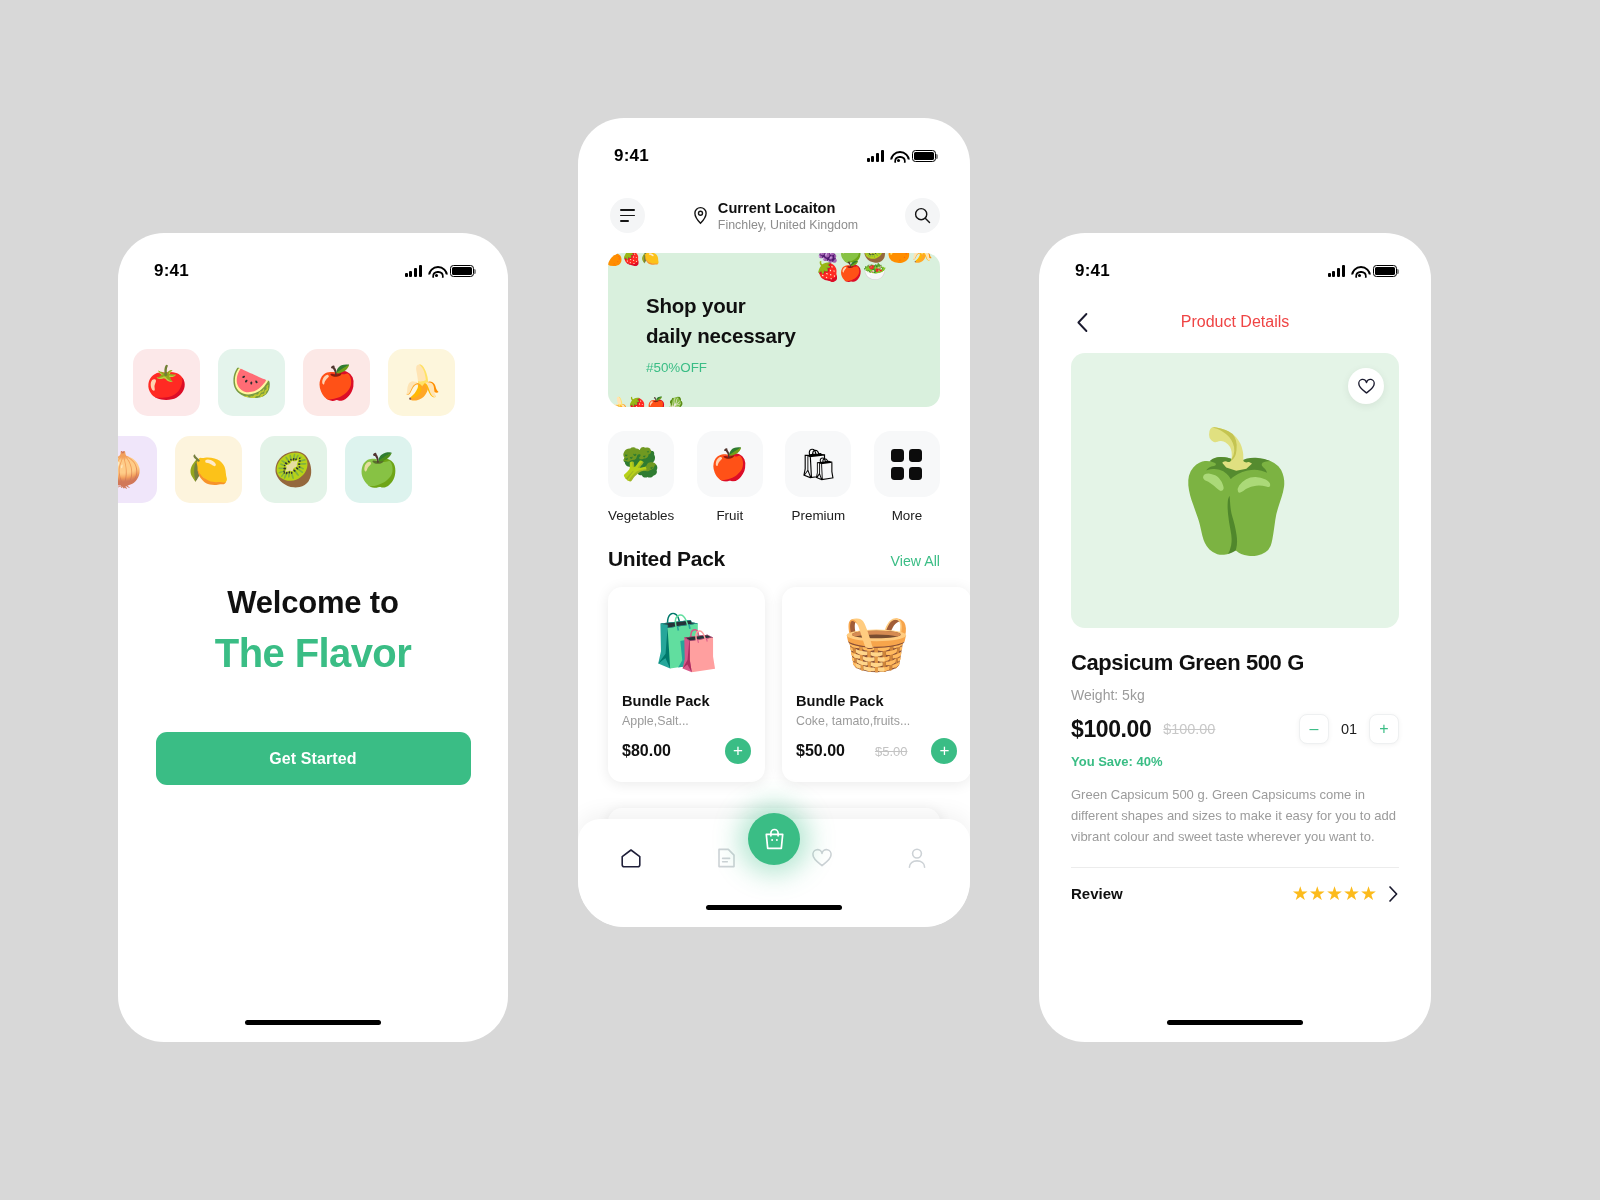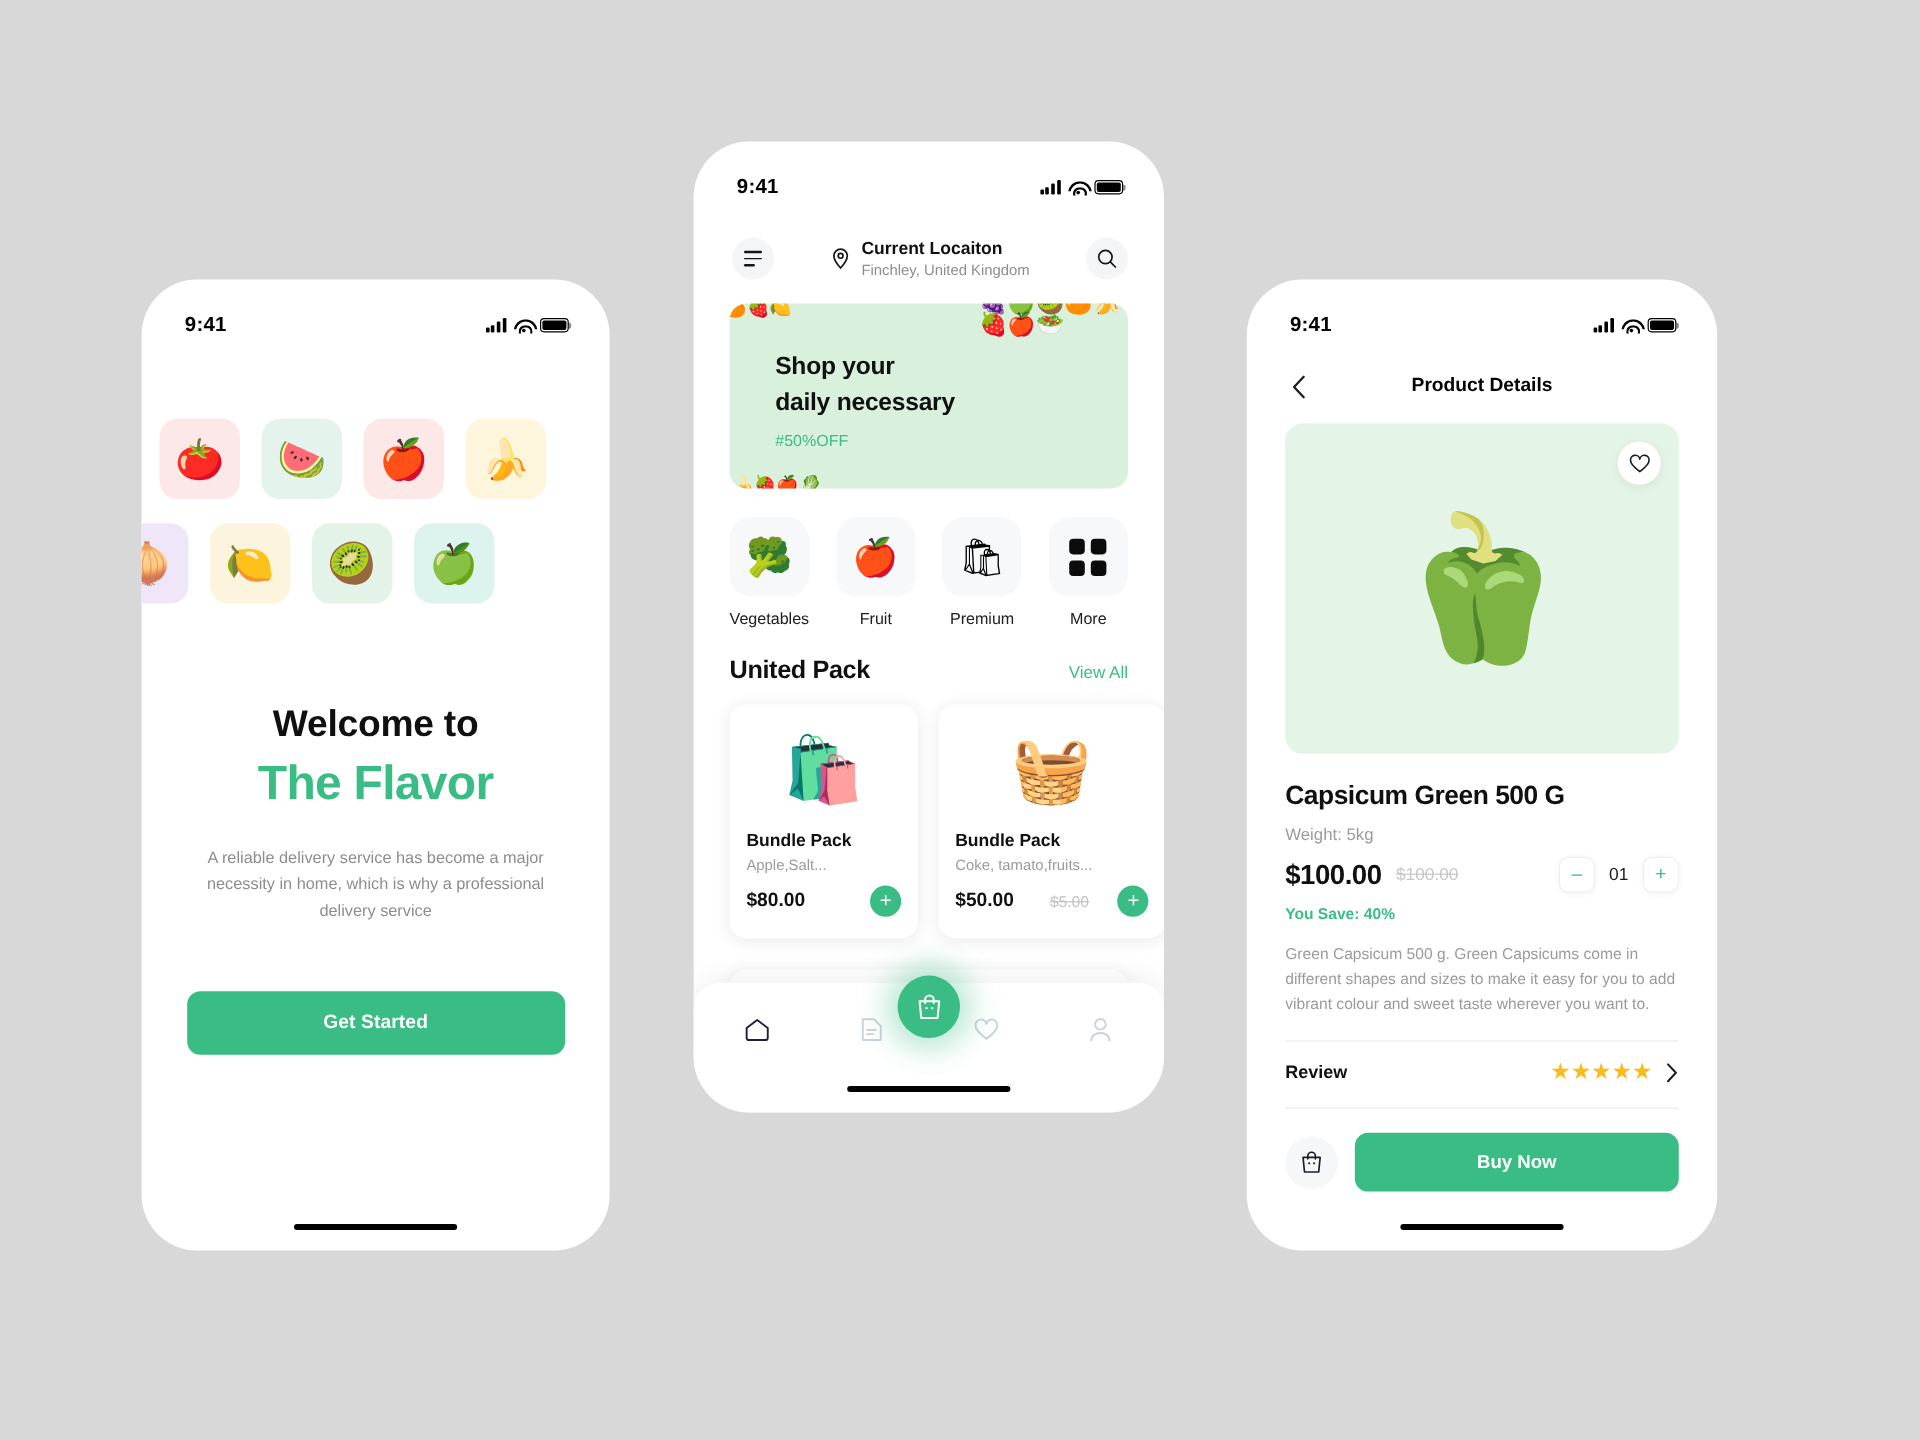--- a/index.html
+++ b/index.html
@@ -206,21 +206,21 @@
   
   .p3-head {
     display: flex; align-items: center; padding: 26px 32px 0 32px; position: relative;
   }
   .back-btn {
     background: none; border: none; cursor: pointer; padding: 0;
     width: 22px; height: 22px; display: flex; align-items: center; justify-content: center;
   }
   .p3-title {
     position: absolute; left: 0; right: 0; text-align: center;
-    font-size: 16px; font-weight: bold; color: #000000; pointer-events: none;
+    font-size: 16px; font-weight: normal; color: #ef4444; pointer-events: none;
   }
   .prod-img {
     position: relative; margin: 20px 32px 0 32px;
     height: 275px; background: #e4f4e7; border-radius: 14px;
     display: flex; align-items: center; justify-content: center;
     font-size: 118px; line-height: 1;
   }
   .fav-btn {
     position: absolute; right: 15px; top: 15px;
     width: 36px; height: 36px; border-radius: 50%;
@@ -320,21 +320,20 @@
           </div>
         <div class="tile" style="background:#ddf3ee">
             <span>🍏</span>
           </div>
       </div>
     </div>
 
     <div class="hero">
       <div class="hero-welcome">Welcome to</div>
       <div class="hero-brand">The Flavor</div>
-      <div class="hero-desc">A reliable delivery service has become a major necessity in home, which is why a professional delivery service</div>
     </div>
 
     <button class="cta">Get Started</button>
     <div class="home-ind"></div>
   </div>
 
   <div class="phone phone-2">
     <div class="statusbar">
       <div class="sb-time">9:41</div>
       <div class="sb-icons">
@@ -537,28 +536,17 @@
     <div class="review-row">
       <span class="review-label">Review</span>
       <span class="stars">★★★★★</span>
       <span class="rv-chev">
         <svg width="11" height="18" viewBox="0 0 11 18">
           <polyline points="2,2 8.6,9 2,16" fill="none" stroke="#1b1b2f" stroke-width="1.7" stroke-linecap="round" stroke-linejoin="round"></polyline>
         </svg>
       </span>
     </div>
 
-    <div class="buy-row">
-      <button class="bag-btn">
-        <svg width="20" height="21" viewBox="0 0 23 24">
-          <path d="M3.3 7.3h16.4l-1.4 14.1H4.7z" fill="none" stroke="#1b1b2f" stroke-width="1.6" stroke-linejoin="round"></path>
-          <path d="M7.9 8.8V6.1a3.6 3.6 0 0 1 7.2 0v2.7" fill="none" stroke="#1b1b2f" stroke-width="1.6" stroke-linecap="round"></path>
-          <circle cx="9.1" cy="13.1" r="1" fill="#1b1b2f"></circle>
-          <circle cx="13.9" cy="13.1" r="1" fill="#1b1b2f"></circle>
-        </svg>
-      </button>
-      <button class="buy-btn">Buy Now</button>
-    </div>
 
     <div class="home-ind"></div>
   </div>
 
 </div>
 
 </body></html>

